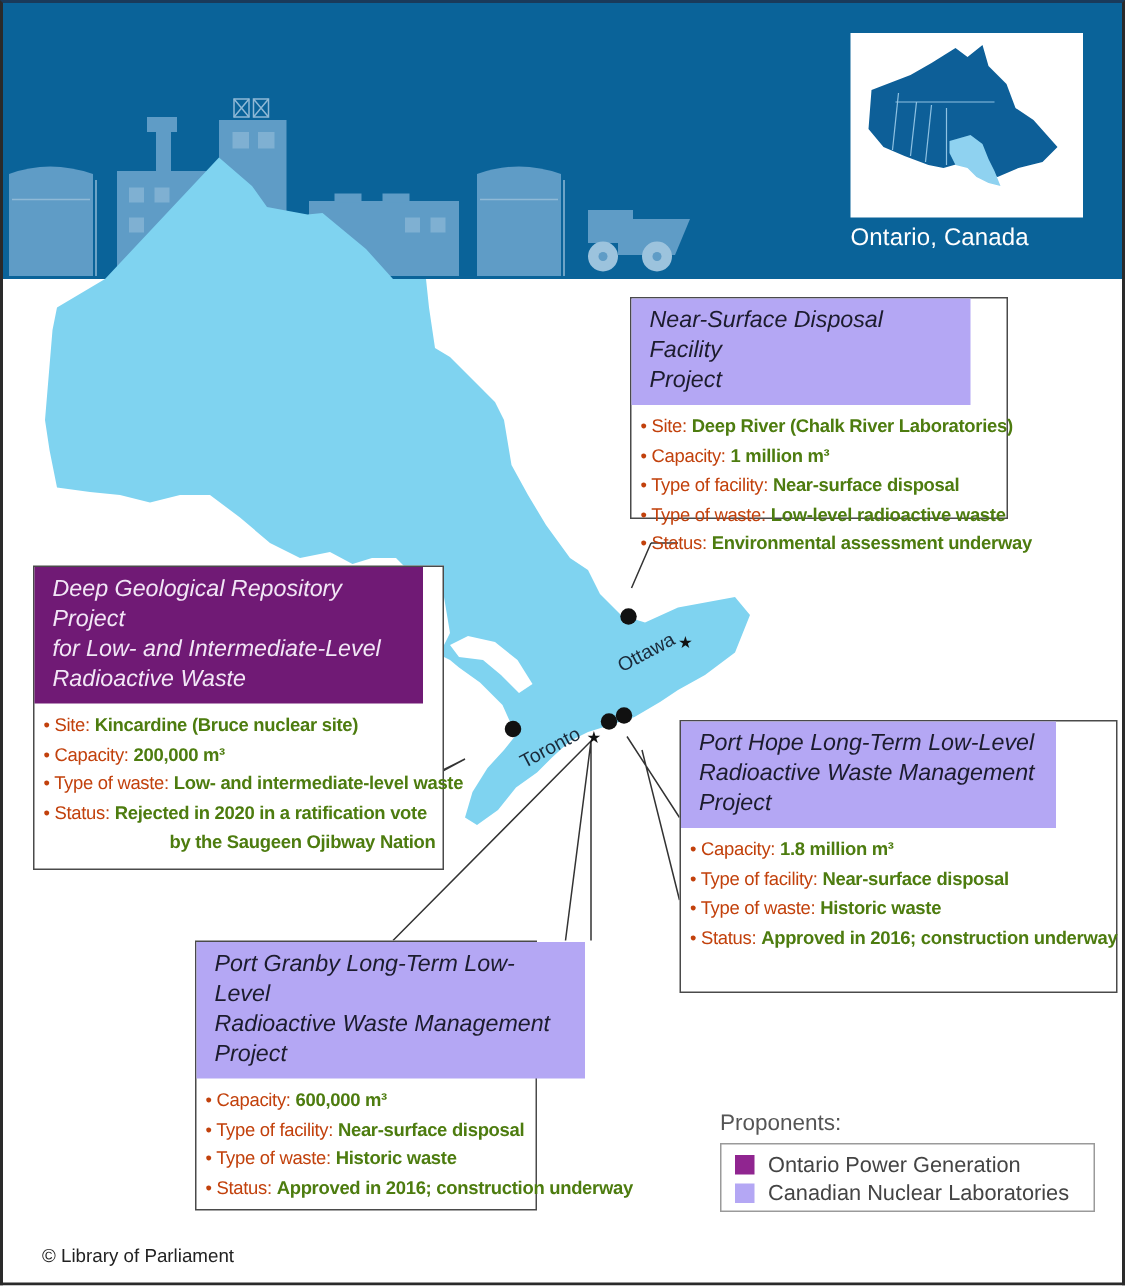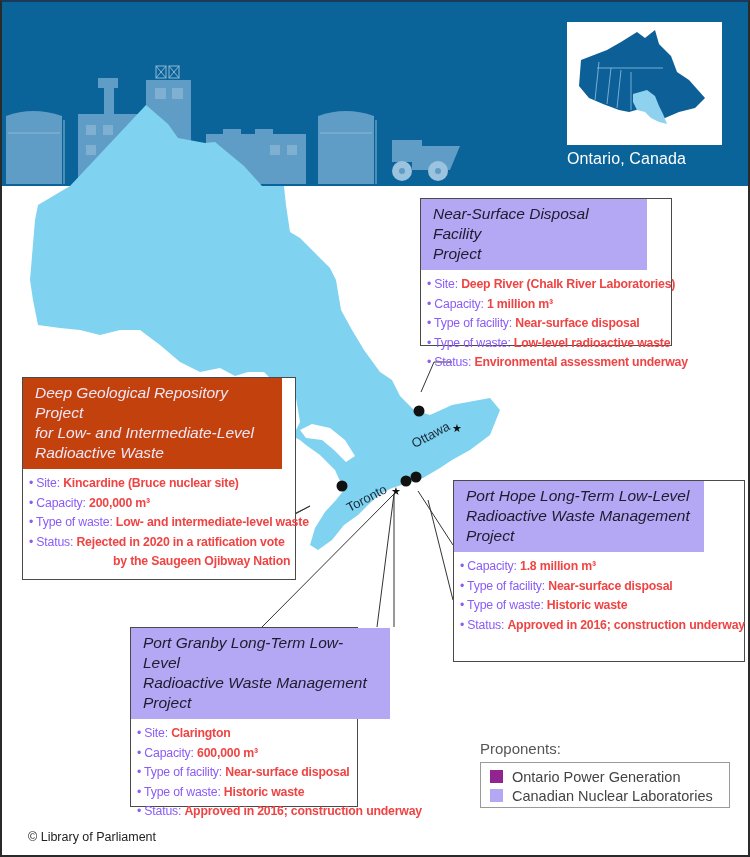--- a/index.html
+++ b/index.html
@@ -6,25 +6,25 @@
   html, body { width: 750px; height: 857px; overflow: hidden; background: #ffffff; }
   body { position: relative; font-family: "Liberation Sans", "DejaVu Sans", sans-serif; color: #1a1a1a; }
   .frame { position: absolute; left: 0; top: 0; width: 750px; height: 857px; border: 2px solid #2a2a2a; border-top-color: #1a3a5a; }
   .header-band { position: absolute; left: 0; top: 0; width: 750px; height: 186px; background: #0a6399; }
   svg.layer { position: absolute; left: 0; top: 0; }
   .inset { position: absolute; left: 567px; top: 22px; width: 155px; height: 123px; background: #ffffff; }
   .inset-label { position: absolute; left: 567px; top: 150px; font-size: 16px; color: #ffffff; letter-spacing: 0.1px; }
   .callout { position: absolute; background: #ffffff; border: 1px solid #4a4a4a; }
   .callout .hdr { font-style: italic; font-size: 15.5px; line-height: 20px; padding: 5px 12px 6px 12px; }
   .callout .hdr.cnl { background: #b4a7f4; color: #1c1c2e; }
-  .callout .hdr.opg { background: #c2410c; color: #f2e6f6; }
+  .callout .hdr.opg { background: #701a75; color: #f2e6f6; }
   .callout ul { list-style: none; padding: 5px 0 0 6px; }
   .callout li { font-size: 12.3px; line-height: 19.5px; white-space: nowrap; letter-spacing: -0.2px; }
-  .callout li .b { font-weight: bold; color: #ef4444; }
-  .callout li .k { color: #8b5cf6; }
+  .callout li .b { font-weight: bold; color: #4d7c0f; }
+  .callout li .k { color: #c2410c; }
   .callout li .k::before { content: "• "; }
   .callout li.cont { padding-left: 84px; }
   .legend-title { position: absolute; left: 480px; top: 740px; font-size: 15px; color: #555; }
   .legend { position: absolute; left: 480px; top: 762px; width: 250px; height: 46px; border: 1px solid #9a9a9a; padding: 4px 0 0 9px; }
   .legend-row { display: flex; align-items: center; height: 19px; }
   .swatch { width: 13px; height: 13px; margin-right: 9px; }
   .legend-row span.lbl { font-size: 14.5px; color: #444; }
   .credit { position: absolute; left: 28px; top: 830px; font-size: 12.5px; color: #222; }
   .maplabel { position: absolute; font-size: 13px; color: #1a2a3a; transform-origin: left bottom; white-space: nowrap; }
 </style>
@@ -176,21 +176,20 @@
   </ul>
 </div>
 
 <div class="callout" style="left:130px; top:627px; width:228px; height:180px;">
   <div class="hdr cnl" style="width:259px;">
     <div>Port Granby Long-Term Low-Level</div>
     <div>Radioactive Waste Management</div>
     <div>Project</div>
   </div>
   <ul>
-    <li><span class="k">Site:</span> <span class="b">Clarington</span></li>
     <li><span class="k">Capacity:</span> <span class="b">600,000 m³</span></li>
     <li><span class="k">Type of facility:</span> <span class="b">Near-surface disposal</span></li>
     <li><span class="k">Type of waste:</span> <span class="b">Historic waste</span></li>
     <li><span class="k">Status:</span> <span class="b">Approved in 2016; construction underway</span></li>
   </ul>
 </div>
 
 <div class="legend-title">Proponents:</div>
 <div class="legend">
   <div class="legend-row">

